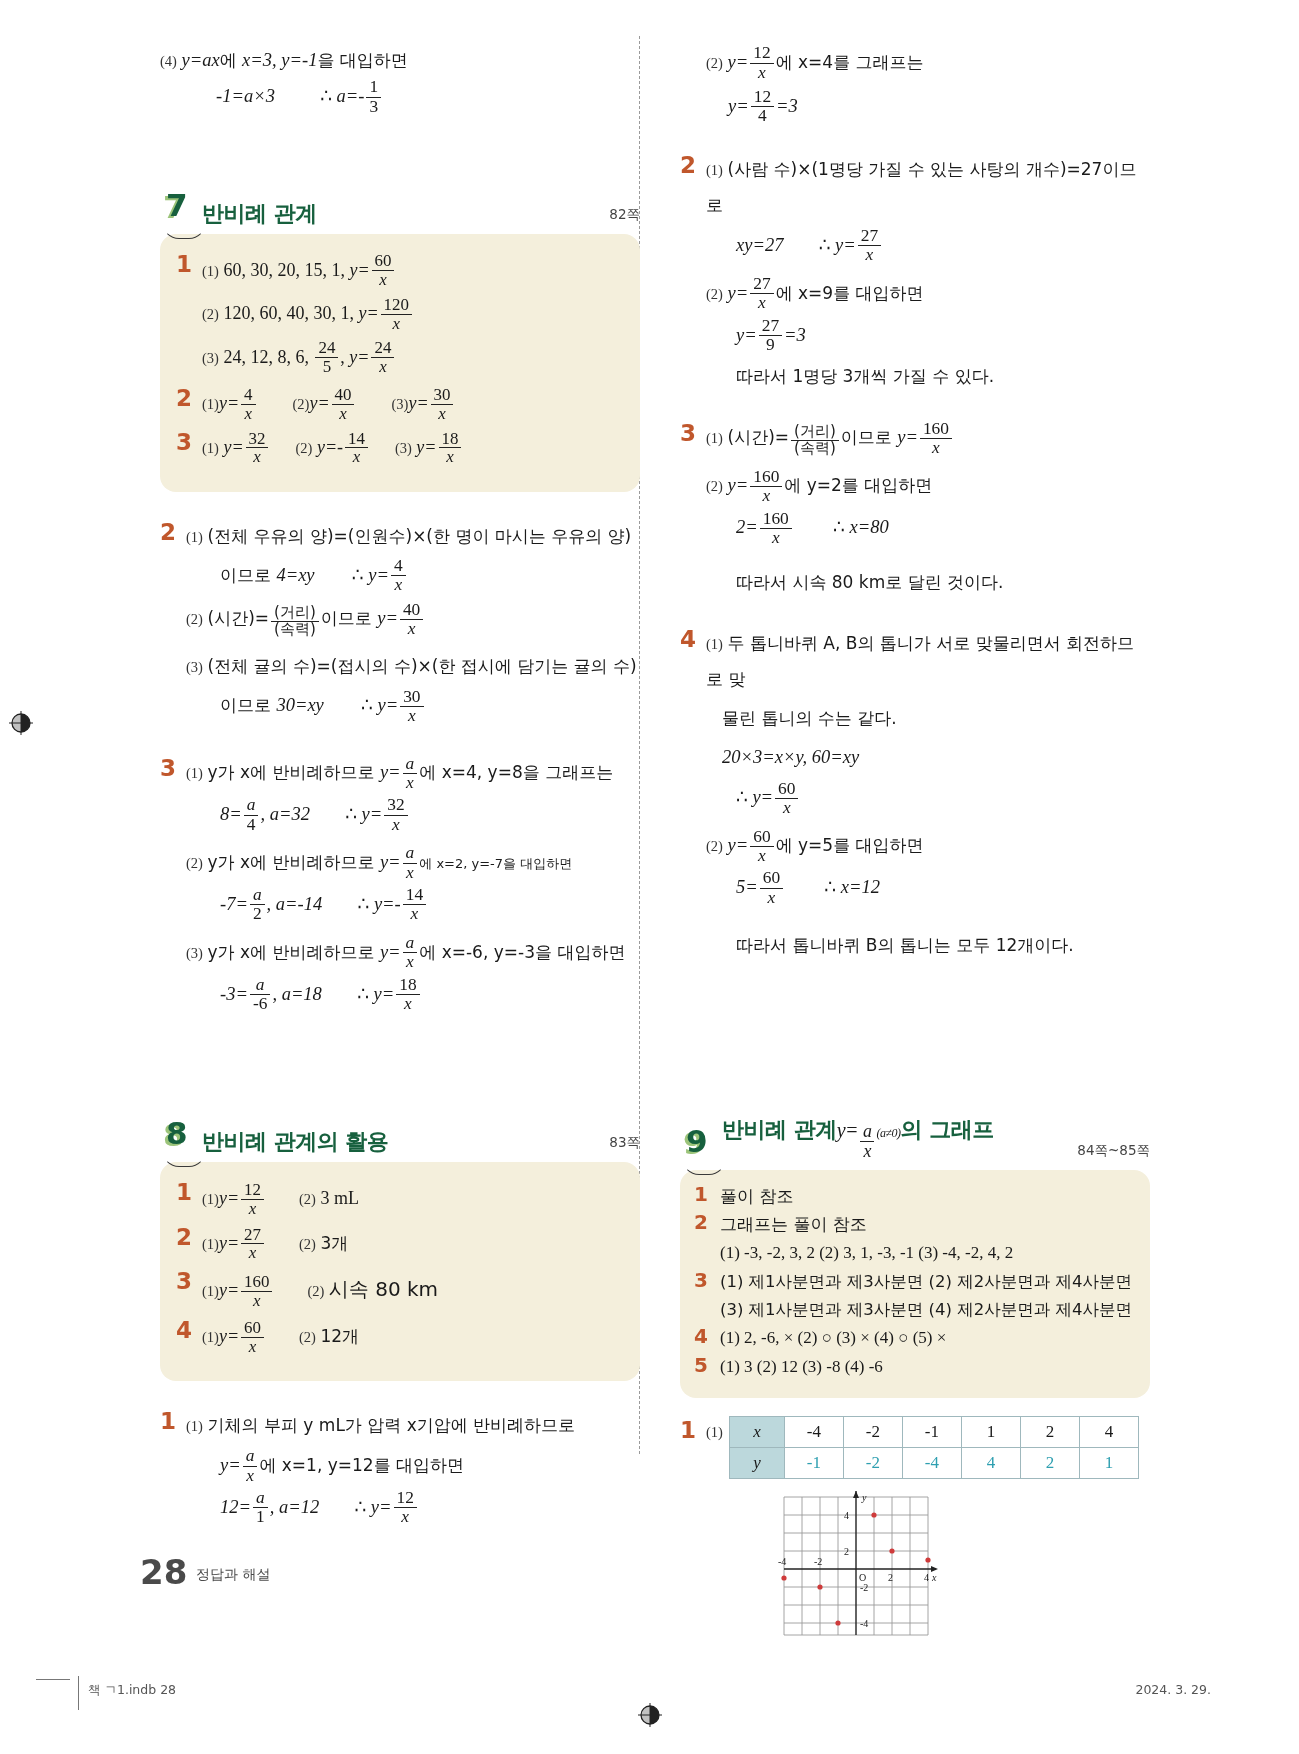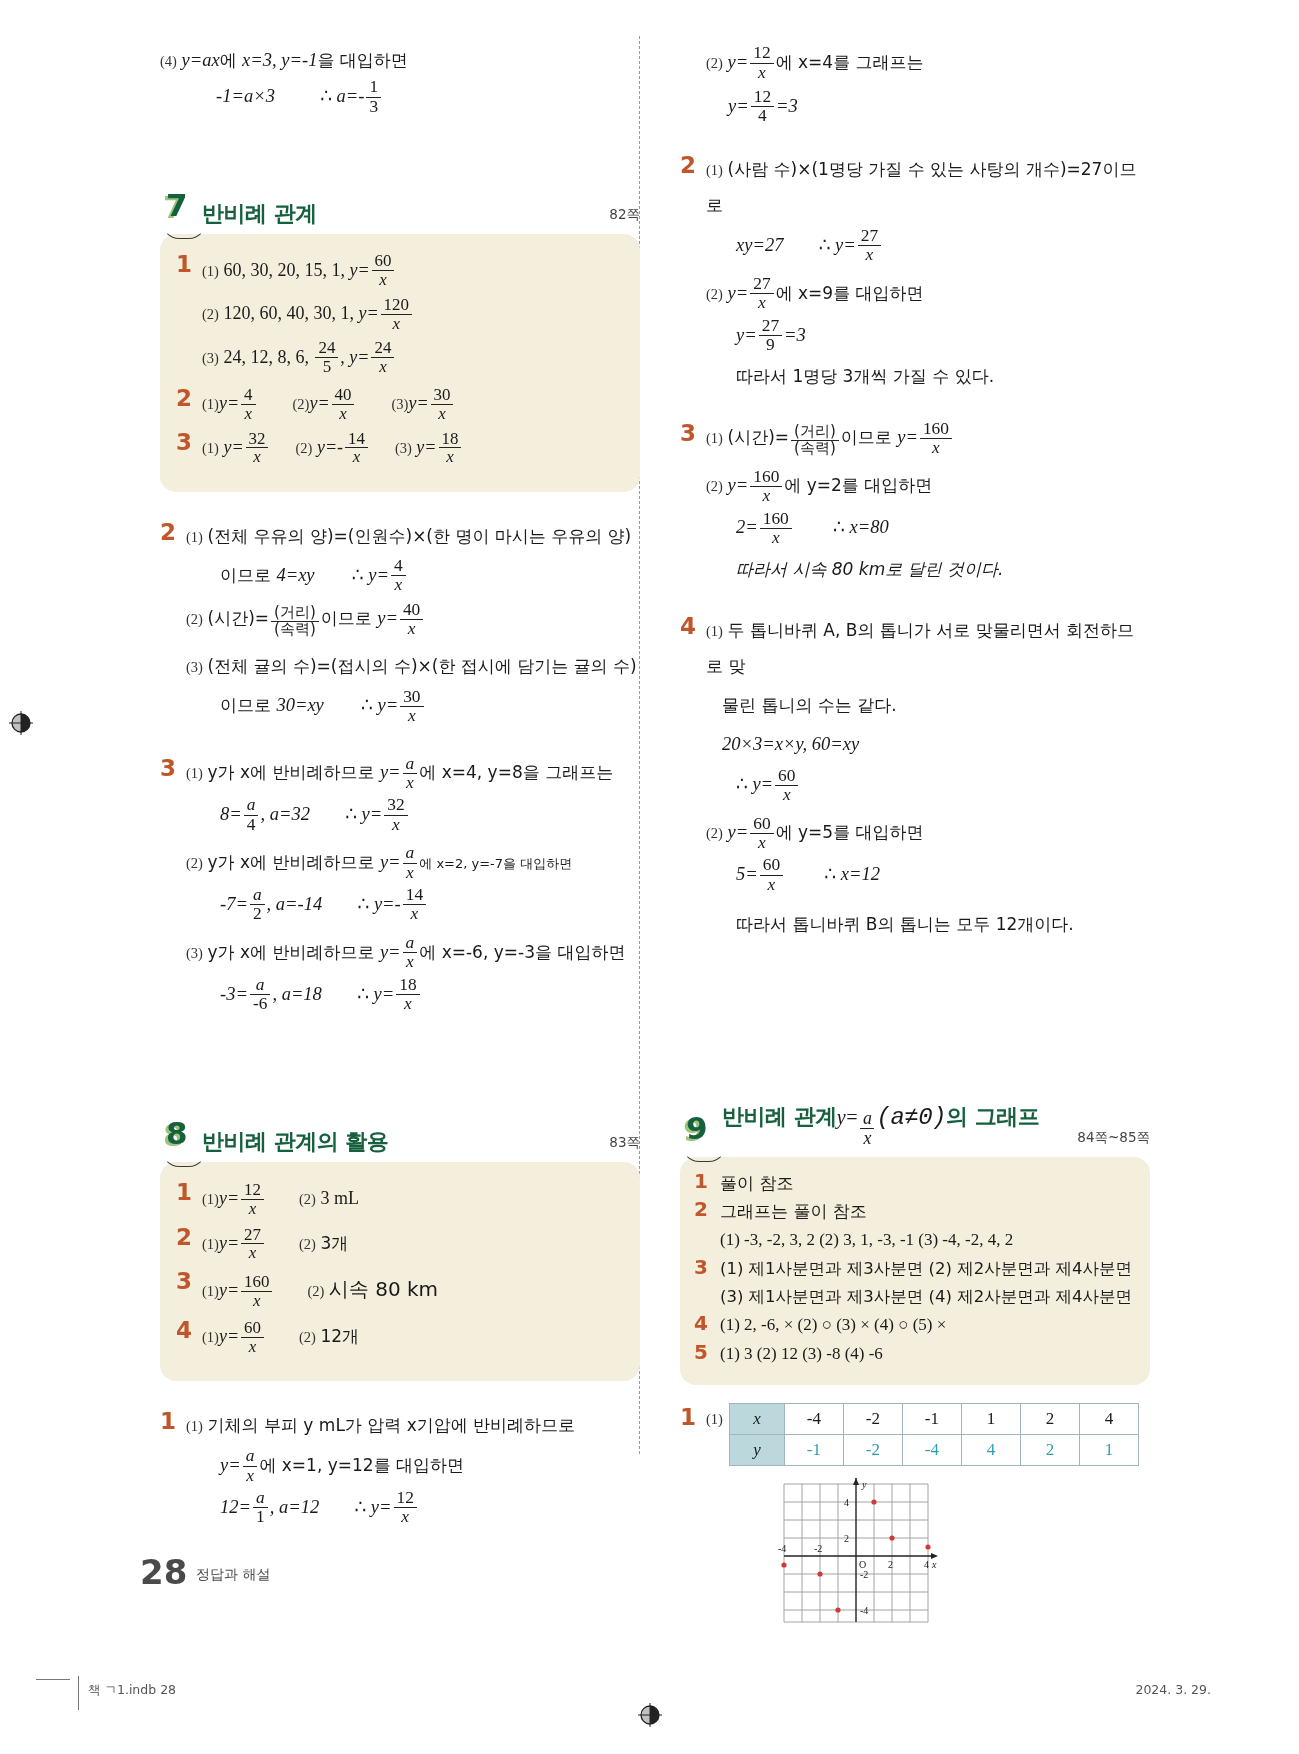--- a/index.html
+++ b/index.html
@@ -347,21 +347,21 @@
         <div class="line" style="margin-top:10px;">
           <span class="sub">(2)</span>
           <span class="mi">y=</span><span class="frac"><span class="num">160</span><span class="den mi">x</span></span><span class="kr" style="font-size:17px">에 y=2를 대입하면</span>
         </div>
         <div class="line" style="padding-left:30px;margin-top:4px;">
           <span class="mi">2=</span><span class="frac"><span class="num">160</span><span class="den mi">x</span></span>
           <span style="display:inline-block;width:30px"></span>
           <span>∴</span>
           <span class="mi">x=80</span>
         </div>
-        <div class="line" style="padding-left:30px;margin-top:4px;font-style:italic;">
+        <div class="line" style="padding-left:30px;margin-top:17px;">
           <span class="kr" style="font-size:17px">따라서 시속 80 km로 달린 것이다.</span>
         </div>
       </div>
     </div>
 
     <div class="prow" style="margin-top:22px;">
       <div class="pnum">4</div>
       <div class="pbody" style="line-height:1.95;">
         <div class="line">
           <span class="sub">(1)</span>
@@ -380,42 +380,42 @@
         <div class="line" style="margin-top:10px;">
           <span class="sub">(2)</span>
           <span class="mi">y=</span><span class="frac"><span class="num">60</span><span class="den mi">x</span></span><span class="kr" style="font-size:17px">에 y=5를 대입하면</span>
         </div>
         <div class="line" style="padding-left:30px;margin-top:4px;">
           <span class="mi">5=</span><span class="frac"><span class="num">60</span><span class="den mi">x</span></span>
           <span style="display:inline-block;width:30px"></span>
           <span>∴</span>
           <span class="mi">x=12</span>
         </div>
-        <div class="line" style="padding-left:30px;margin-top:12px;">
+        <div class="line" style="padding-left:30px;margin-top:20px;">
           <span class="kr" style="font-size:17px">따라서 톱니바퀴 B의 톱니는 모두 12개이다.</span>
         </div>
       </div>
     </div>
 
     <div class="sec-head" style="margin-top:148px;">
       <div class="sec-badge">
         <svg width="34" height="40" viewBox="0 0 34 40">
           <text x="3" y="30" font-family="DejaVu Sans, sans-serif" font-size="31" font-weight="bold" fill="#9cc47a">9</text>
           <text x="6" y="28" font-family="DejaVu Sans, sans-serif" font-size="31" font-weight="bold" fill="#17603e">9</text>
         </svg>
         <div class="sec-arc"></div>
       </div>
       <div class="sec-title" style="display:flex;align-items:baseline;">
         <span>반비례 관계 </span>
         <span class="mi" style="color:#1a1a1a;font-family:'Liberation Serif',serif;font-weight:normal;font-size:20px;">y=</span>
           <span class="frac" style="color:#1a1a1a;font-family:'Liberation Serif',serif;font-weight:normal;font-size:19px;">
             <span class="num mi">a</span>
             <span class="den mi">x</span>
           </span>
-          <span class="mi" style="color:#1a1a1a;font-family:Liberation Mono, monospace;font-weight:normal;font-size:24px;margin-top:13px;">(a≠0)</span>
+          <span class="mi" style="color:#1a1a1a;font-family:Liberation Serif, serif;font-weight:normal;font-size:12px;margin-top:13px;">(a≠0)</span>
         <span>의 그래프</span>
       </div>
       <div class="sec-pages">84쪽~85쪽</div>
     </div>
 
     <div class="card" style="padding:12px 18px 16px 14px;">
       <div class="prow" style="margin-bottom:0;">
         <div class="pnum" style="font-size:20px">1</div>
         <div class="pbody kr" style="font-size:17px;line-height:1.7;">풀이 참조</div>
       </div>

